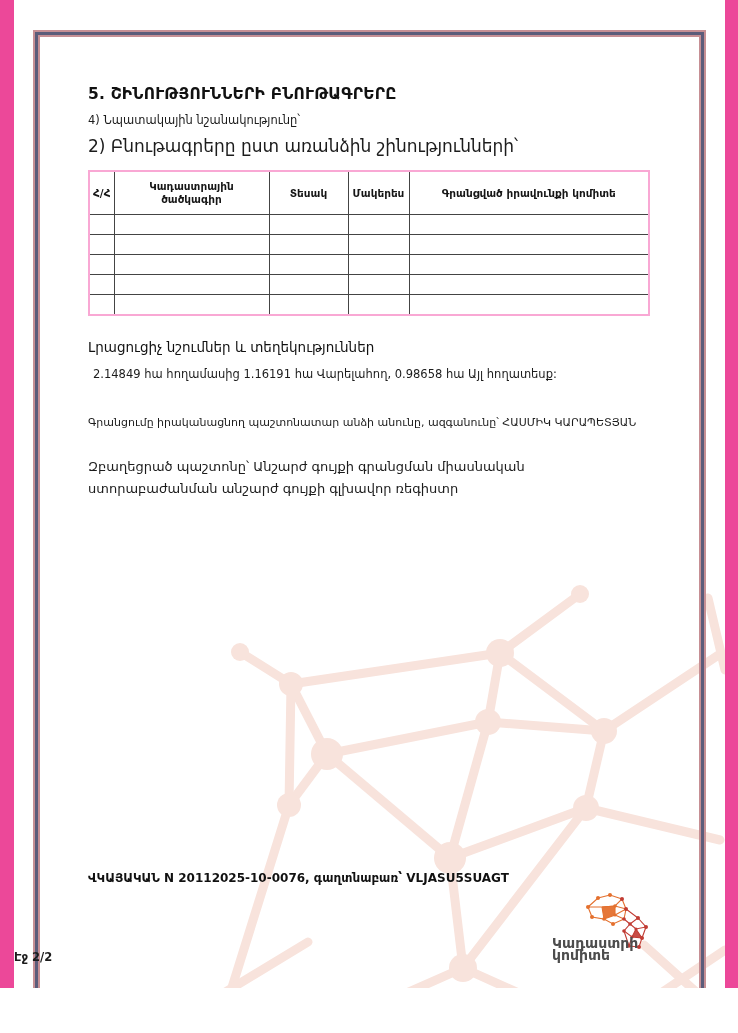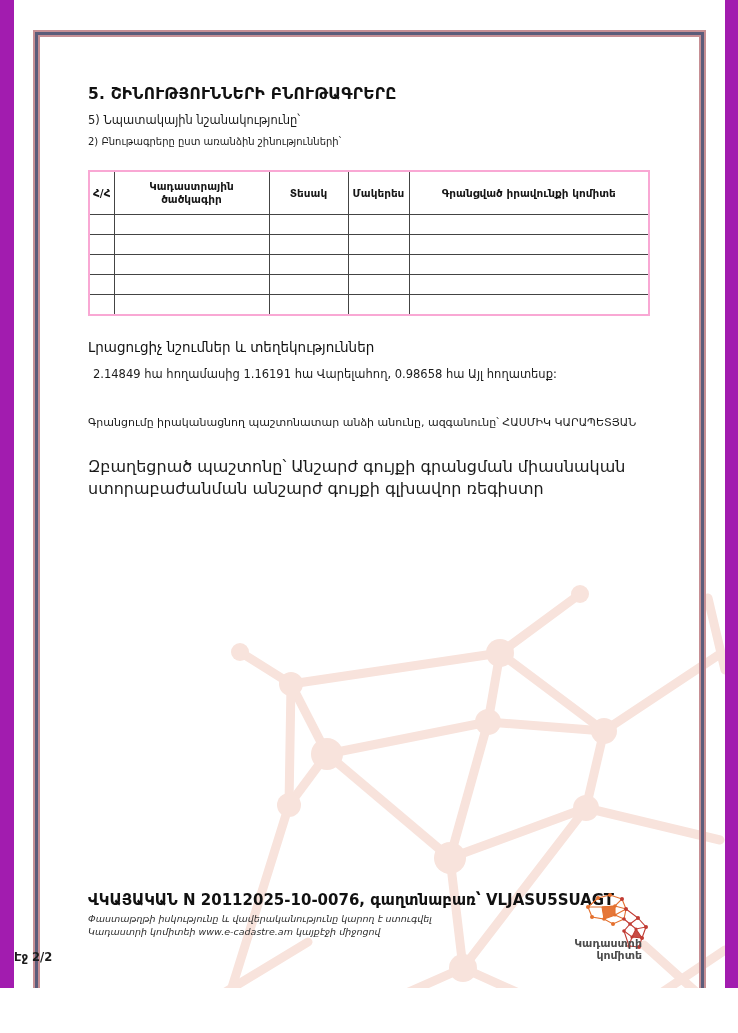--- a/index.html
+++ b/index.html
@@ -1,61 +1,61 @@
 <!DOCTYPE html>
 <html><head>
 <meta charset="utf-8">
 <style>
   html,body{margin:0;padding:0;}
   .screen{
     position:relative; width:738px; height:988px;
-    background:#a21caf; overflow:hidden;
+    background:#ec4899; overflow:hidden;
     font-family:"DejaVu Sans", sans-serif; color:#1c1c1c;
   }
   .page{
     position:absolute; left:14px; top:0; width:711px; height:1027px;
     background:#ffffff;
   }
   .watermark{ position:absolute; left:0; top:0; width:711px; height:1027px; }
   .frame{
     position:absolute; left:19px; top:30px; width:673px; height:975px;
     box-sizing:border-box;
     border:2px solid #c68f94;
     box-shadow: inset 0 0 0 3px #5b5c7a, inset 0 0 0 5px #c68f94;
   }
   .abs{ position:absolute; }
   .h1{ left:74px; top:85px; font-size:15.5px; font-weight:bold; color:#111; letter-spacing:.2px;}
   .ln1{ left:74px; top:113px; font-size:11.5px; }
-  .ln2{ left:74px; top:136px; font-size:10px; }
+  .ln2{ left:74px; top:136px; font-size:17px; }
   table.bld{
     position:absolute; left:74px; top:170px; width:562px;
     border-collapse:collapse; table-layout:fixed;
     border:2px solid #f9a8d4;
   }
   table.bld th, table.bld td{ border:1px solid #444; padding:0 2px; }
   table.bld th{
     font-size:10.5px; font-weight:bold; text-align:center;
     height:33px; line-height:1.25; color:#161616;
   }
   table.bld td{ height:19px; font-size:10.5px; }
   th .narrow{ display:block; max-width:108px; margin:8px auto; }
   .notes-title{ left:74px; top:339px; font-size:13.5px; font-weight:normal; color:#111;}
   .measures{ left:79px; top:367px; font-size:11.5px; }
   .registrar{ left:74px; top:412px; width:566px; font-size:11px; line-height:22px; }
-  .position{ left:74px; top:456px; width:566px; font-size:16px; line-height:22px; }
-  .cert{ left:74px; top:871px; font-size:15px; font-weight:bold; color:#111;margin-top:20px; }
+  .position{ left:74px; top:456px; width:566px; font-size:13px; line-height:22px; }
+  .cert{ left:74px; top:871px; font-size:12px; font-weight:bold; color:#111; }
   .smallnote{
     left:74px; top:913px; width:402px;
     font-size:9.5px; font-style:italic; line-height:12.5px; color:#2e2e2e;
   }
   .pagenum{ left:0; top:950px; width:682px; text-align:left; font-size:11.5px; font-weight:bold; }
   .logo-svg{ left:568px; top:891px; width:72px; height:64px; }
   .logo-text{
-    left:538px; top:938px; width:90px; text-align:right;
-    font-size:11px; font-weight:bold; color:#4d4d4d; line-height:11.5px;
+    left:538px; top:938px; width:90px; text-align:left;
+    font-size:14px; font-weight:bold; color:#4d4d4d; line-height:11.5px;
   }
   .z{ z-index:2; }
 </style>
 </head>
 <body>
 
 <div class="screen">
   <div class="page">
 
     <svg class="watermark" viewBox="0 0 711 1027" xmlns="http://www.w3.org/2000/svg">
@@ -97,21 +97,21 @@
         <circle cx="572" cy="808" r="13"></circle>
         <circle cx="449" cy="968" r="14"></circle>
         <circle cx="226" cy="652" r="9"></circle>
         <circle cx="566" cy="594" r="9"></circle>
       </g>
     </svg>
 
     <div class="frame"></div>
 
     <div class="abs h1 z">5. ՇԻՆՈՒԹՅՈՒՆՆԵՐԻ ԲՆՈՒԹԱԳՐԵՐԸ</div>
-    <div class="abs ln1 z">5) Նպատակային նշանակությունը՝</div>
+    <div class="abs ln1 z">4) Նպատակային նշանակությունը՝</div>
     <div class="abs ln2 z">2) Բնութագրերը ըստ առանձին շինությունների՝</div>
 
     <table class="bld z">
       <colgroup>
         <col style="width:25px">
           <col style="width:155px">
           <col style="width:79px">
         <col style="width:61px">
           <col style="width:240px">
       </colgroup>
@@ -164,21 +164,20 @@
           </tr>
         </tbody>
     </table>
 
     <div class="abs notes-title z">Լրացուցիչ նշումներ և տեղեկություններ</div>
     <div class="abs measures z">2.14849 հա հողամասից 1.16191 հա Վարելահող, 0.98658 հա Այլ հողատեսք:</div>
     <div class="abs registrar z">Գրանցումը իրականացնող պաշտոնատար անձի անունը, ազգանունը՝ ՀԱՍՄԻԿ ԿԱՐԱՊԵՏՅԱՆ</div>
     <div class="abs position z">Զբաղեցրած պաշտոնը՝ Անշարժ գույքի գրանցման միասնական ստորաբաժանման անշարժ գույքի գլխավոր ռեգիստր</div>
 
     <div class="abs cert z">ՎԿԱՅԱԿԱՆ N 20112025-10-0076, գաղտնաբառ՝ VLJASU5SUAGT</div>
-    <div class="abs smallnote z">Փաստաթղթի իսկությունը և վավերականությունը կարող է ստուգվել Կադաստրի կոմիտեի www.e-cadastre.am կայքէջի միջոցով</div>
     <div class="abs pagenum z">Էջ 2/2</div>
 
     <svg class="abs logo-svg z" viewBox="0 0 72 64" xmlns="http://www.w3.org/2000/svg">
       <g stroke="#e4702e" stroke-width="1.1" fill="none">
         <path d="M6 16 L16 7 L28 4 L40 8 L33 15 L20 16 L6 16"></path>
         <path d="M6 16 L10 26 L22 28 L20 16"></path>
         <path d="M20 16 L33 15 L33 24 L22 28"></path>
         <path d="M33 15 L44 18 L40 8"></path>
         <path d="M33 24 L44 18 L42 28 L33 24"></path>
         <path d="M22 28 L31 33 L42 28"></path>

